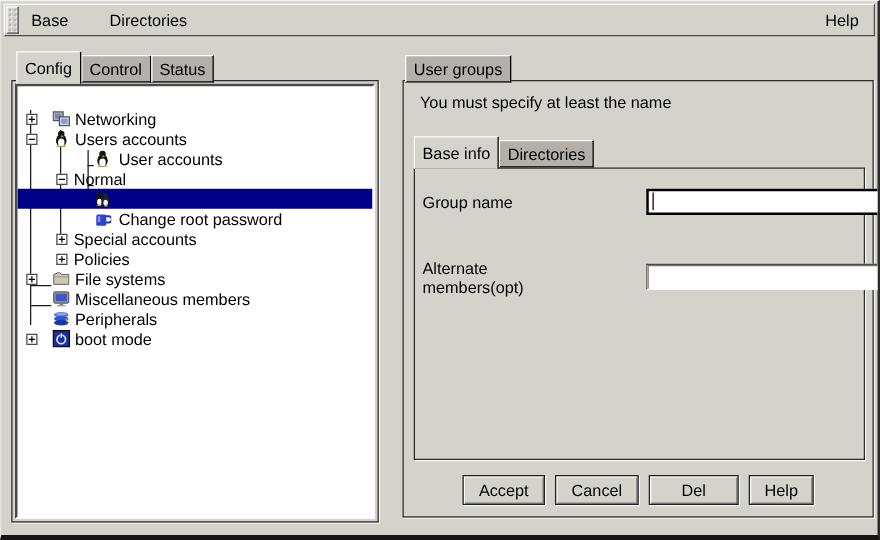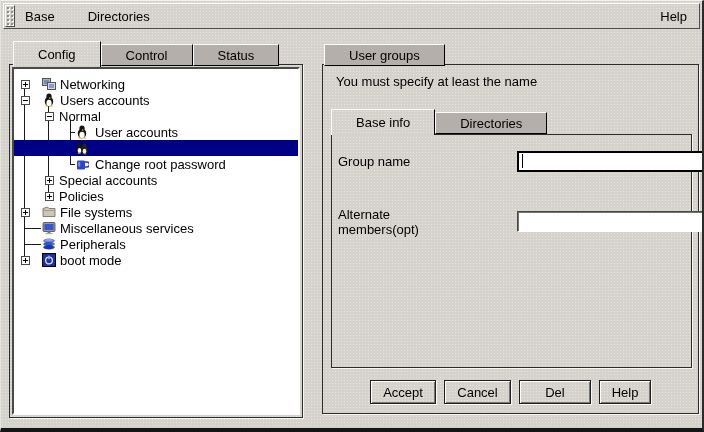--- a/index.html
+++ b/index.html
@@ -32,21 +32,21 @@
     background-size:4px 4px; background-position:0 0, 1px 1px;
   }
   .menu-item { cursor:default; white-space:nowrap; }
   .mi-file { margin-left:10px; }
   .mi-prefs { margin-left:33px; }
   .mi-help { margin-left:auto; margin-right:12px; }
 
   
   .tabs { position:absolute; display:flex; align-items:flex-end; z-index:3; }
   .tab {
-    box-sizing:border-box; padding:0 24px; display:flex; align-items:center;
+    box-sizing:border-box; padding:0 6px; display:flex; align-items:center;
     height:22px; background:#b4b0a9; white-space:nowrap; cursor:default;
     border:1px solid; border-color:#fcfbf9 #000000 #000000 #fcfbf9;text-align:center;
   }
   .tab.active {
     height:26px; border-bottom:none; margin-bottom:-1px; z-index:4; position:relative;
     background-color:#d5d2cc;
     background-image: radial-gradient(rgba(255,255,255,0.42) 15%, transparent 16%);
     background-size:3px 3px;
   }
   .left-tabs  { left:12px;  top:38px; height:27px; }
@@ -60,21 +60,21 @@
   }
   .left-page  { left:8px;   top:63px; width:294px; height:354px; }
   .right-page { left:321px; top:63px; width:377px; height:350px; }
 
   
   .tree-frame {
     position:absolute; left:2px; top:2px; right:2px; bottom:2px;
     box-sizing:border-box; border:2px solid; border-color:#4a4a4a #fcfcfa #fcfcfa #4a4a4a;
     background:#ffffff;
   }
-  .tree { position:absolute; left:0; top:0; right:0; bottom:0; padding-top:7px; overflow:hidden; }
+  .tree { position:absolute; left:0; top:0; right:0; bottom:0; padding-top:18px; overflow:hidden; }
   .cline { position:absolute; background:#1a1a1a; }
   .trow { height:16px; display:flex; align-items:center; position:relative; cursor:default; }
   .trow.l1 { padding-left:7px; }
   .trow.l1.noexp { padding-left:28px; }
   .trow.l2 { padding-left:31px; }
   .trow.l3 { padding-left:61px; }
   .trow.selected { background:#000087; color:#ffffff; }
   .expander {
     width:9px; height:9px; box-sizing:border-box; flex:none;
     border:1px solid #4a4a4a; background:#ffffff; position:relative;
@@ -167,35 +167,35 @@
                 <ellipse cx="7" cy="8.5" rx="4.2" ry="5" fill="#141414"></ellipse>
                 <ellipse cx="7" cy="10" rx="2.6" ry="3.2" fill="#fff"></ellipse>
                 <circle cx="7" cy="3.2" r="2.6" fill="#141414"></circle>
                 <polygon points="7,4 9,5.2 7,6" fill="#d8a800"></polygon>
                 <polygon points="3,13.5 6,13.5 4.5,11.5" fill="#e0b000"></polygon>
                 <polygon points="8,13.5 11,13.5 9.5,11.5" fill="#e0b000"></polygon>
               </svg></span>
           <span class="tlabel">Users accounts</span>
         </div>
 
-        <div class="trow l2">
-          <span class="expander"></span>
-          <span class="tlabel">Normal</span>
-        </div>
-
         <div class="trow l3">
           <span class="ticon"><svg width="14" height="14">
                 <ellipse cx="7" cy="8.5" rx="4.2" ry="5" fill="#141414"></ellipse>
                 <ellipse cx="7" cy="10" rx="2.6" ry="3.2" fill="#fff"></ellipse>
                 <circle cx="7" cy="3.2" r="2.6" fill="#141414"></circle>
                 <polygon points="7,4 9,5.2 7,6" fill="#d8a800"></polygon>
                 <polygon points="3,13.5 6,13.5 4.5,11.5" fill="#e0b000"></polygon>
                 <polygon points="8,13.5 11,13.5 9.5,11.5" fill="#e0b000"></polygon>
               </svg></span>
           <span class="tlabel">User accounts</span>
+        </div>
+
+        <div class="trow l2">
+          <span class="expander"></span>
+          <span class="tlabel">Normal</span>
         </div>
 
         <div class="trow l3 selected">
           <span class="ticon"><svg width="14" height="14">
                 <ellipse cx="4.5" cy="8" rx="3.2" ry="4.5" fill="#141414"></ellipse>
                 <ellipse cx="4.5" cy="9.5" rx="1.8" ry="2.6" fill="#fff"></ellipse>
                 <circle cx="4.5" cy="3" r="2" fill="#141414"></circle>
                 <ellipse cx="9.5" cy="9" rx="3.2" ry="4.2" fill="#222"></ellipse>
                 <ellipse cx="9.5" cy="10.2" rx="1.8" ry="2.4" fill="#eee"></ellipse>
                 <circle cx="9.5" cy="4.5" r="2" fill="#222"></circle>
@@ -232,21 +232,21 @@
           <span class="tlabel">File systems</span>
         </div>
 
         <div class="trow l1 noexp">
           <span class="ticon"><svg width="14" height="14">
                 <rect x="1" y="1.5" width="12" height="9" rx="1" fill="#9a9a9a" stroke="#444" stroke-width="0.8"></rect>
                 <rect x="2.5" y="3" width="9" height="6" fill="#3a55d0"></rect>
                 <rect x="5.5" y="10.5" width="3" height="1.5" fill="#777"></rect>
                 <rect x="3.5" y="12" width="7" height="1.2" fill="#aaa"></rect>
               </svg></span>
-          <span class="tlabel">Miscellaneous services</span>
+          <span class="tlabel">Miscellaneous members</span>
         </div>
 
         <div class="trow l1 noexp">
           <span class="ticon"><svg width="14" height="14">
                 <ellipse cx="7" cy="3.8" rx="5.8" ry="2.2" fill="#5577e0"></ellipse>
                 <ellipse cx="7" cy="7" rx="5.8" ry="2.2" fill="#3355c8"></ellipse>
                 <ellipse cx="7" cy="10.2" rx="5.8" ry="2.2" fill="#1b37a8"></ellipse>
                 <ellipse cx="7" cy="3.2" rx="4" ry="1.2" fill="#88a2ee"></ellipse>
                 <polygon points="10,6 13,9 11,9 12.5,12" fill="#f2c900"></polygon>
               </svg></span>

